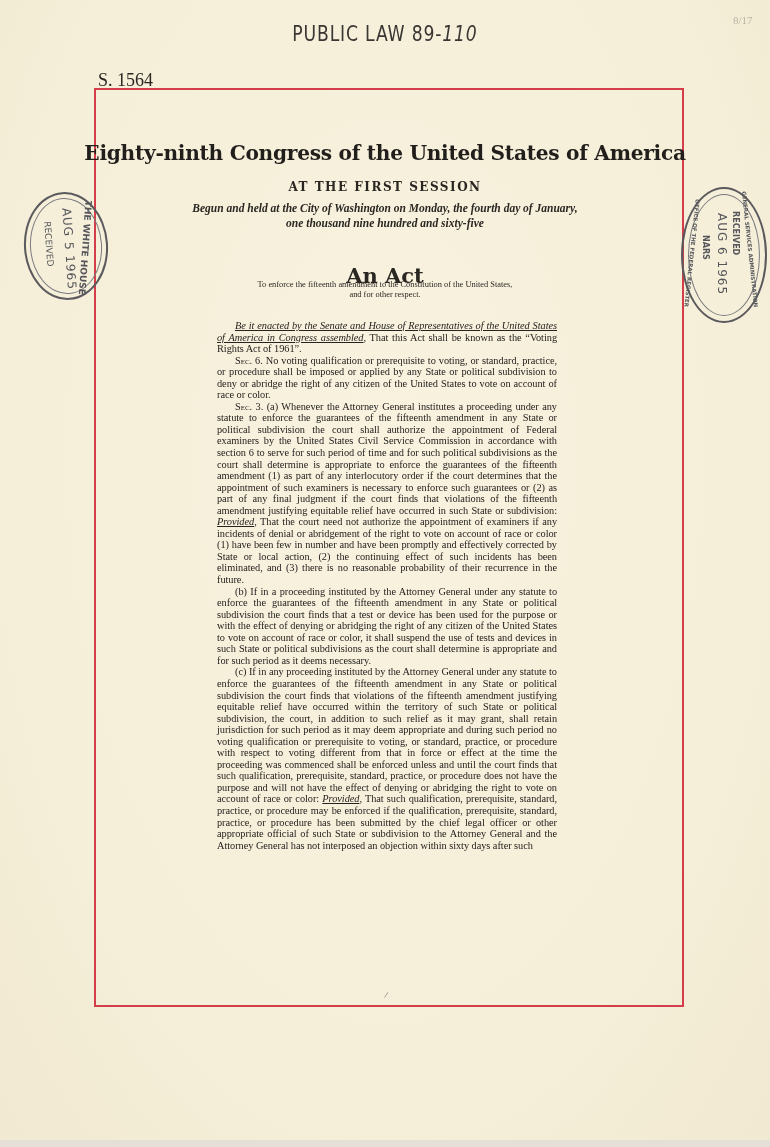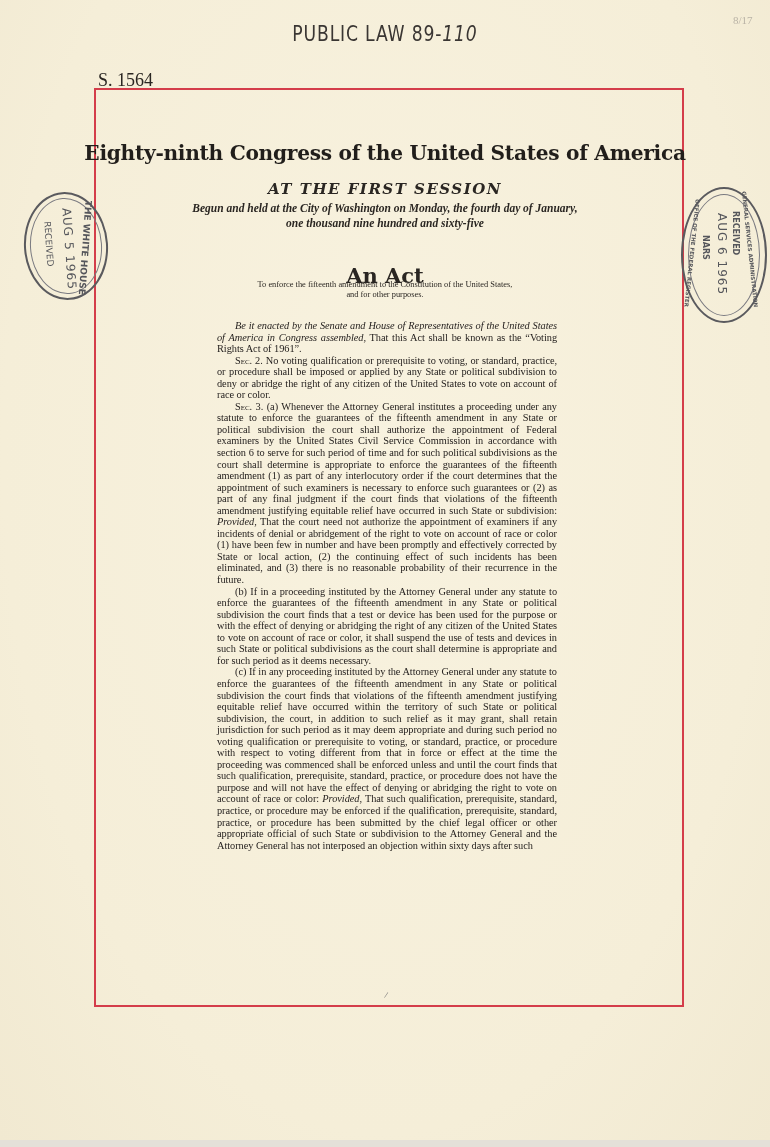--- a/index.html
+++ b/index.html
@@ -30,41 +30,41 @@
       position:absolute; left:94px; top:88px; width:586px; height:915px;
       border:2px solid #d43d4a;
     }
     .title {
       position:absolute; top:140px; left:0; width:770px; text-align:center;
       font-family:"DejaVu Serif", serif; font-weight:bold; font-size:21px;
       letter-spacing:-0.3px; color:#211e1b; transform:scaleX(0.96);
     }
     .session {
       position:absolute; top:180px; left:0; width:770px; text-align:center;
-      font-family:"DejaVu Serif", serif; font-weight:bold; font-size:15px; letter-spacing:1.5px;font-style:italic;
+      font-family:"DejaVu Serif", serif; font-weight:bold; font-size:12px; letter-spacing:1.5px;
     }
     .begun {
       position:absolute; top:201px; left:0; width:770px; text-align:center;
       font-style:italic; font-weight:bold; font-size:11.5px; line-height:15px;
     }
     .act-heading {
       position:absolute; top:263px; left:0; width:770px; text-align:center;
       font-family:"DejaVu Serif", serif; font-weight:bold; font-size:21px;
     }
     .purpose {
       position:absolute; top:280px; left:0; width:770px; text-align:center;
       font-size:8.4px; line-height:10px;
     }
     .body-text {
       position:absolute; top:320px; left:217px; width:340px;
       font-size:10.35px; line-height:11.55px; text-align:justify;
       letter-spacing:-0.05px; color:#262220;
     }
     .body-text p { margin:0; text-indent:18px; }
-    .body-text .it { font-style:italic; }
+    .body-text .it { font-style:italic;text-decoration:underline; }
     .sc { font-variant:small-caps; }
     .stamp {
       position:absolute; border:2.5px solid #5a5a5e; border-radius:50%;
       color:#55565b; font-family:"DejaVu Sans", sans-serif;
     }
     .stamp-left { left:24px; top:192px; width:80px; height:104px; transform:rotate(-4deg); }
     .stamp-left .inner { position:absolute; left:4px; top:4px; right:4px; bottom:4px; border:1px solid #7a7a80; border-radius:50%; }
     .vert {
       position:absolute; writing-mode:vertical-rl; white-space:nowrap; font-weight:bold;
     }
@@ -92,26 +92,26 @@
 <div class="title">Eighty-ninth Congress of the United States of America</div>
 <div class="session">AT THE FIRST SESSION</div>
 <div class="begun">
   <div>Begun and held at the City of Washington on Monday, the fourth day of January,</div>
   <div>one thousand nine hundred and sixty-five</div>
 </div>
 
 <div class="act-heading">An Act</div>
 <div class="purpose">
   <div>To enforce the fifteenth amendment to the Constitution of the United States,</div>
-  <div>and for other purposes.</div>
+  <div>and for other respect.</div>
 </div>
 
 <div class="body-text">
   <p><span class="it">Be it enacted by the Senate and House of Representatives of the United States of America in Congress assembled</span><span>, That this Act shall be known as the “Voting Rights Act of 1961”.</span></p>
-  <p><span class="sc">Sec. 2.</span><span> No voting qualification or prerequisite to voting, or standard, practice, or procedure shall be imposed or applied by any State or political subdivision to deny or abridge the right of any citizen of the United States to vote on account of race or color.</span></p>
+  <p><span class="sc">Sec. 6.</span><span> No voting qualification or prerequisite to voting, or standard, practice, or procedure shall be imposed or applied by any State or political subdivision to deny or abridge the right of any citizen of the United States to vote on account of race or color.</span></p>
   <p><span class="sc">Sec. 3.</span><span> (a) Whenever the Attorney General institutes a proceeding under any statute to enforce the guarantees of the fifteenth amendment in any State or political subdivision the court shall authorize the appointment of Federal examiners by the United States Civil Service Commission in accordance with section 6 to serve for such period of time and for such political subdivisions as the court shall determine is appropriate to enforce the guarantees of the fifteenth amendment (1) as part of any interlocutory order if the court determines that the appointment of such examiners is necessary to enforce such guarantees or (2) as part of any final judgment if the court finds that violations of the fifteenth amendment justifying equitable relief have occurred in such State or subdivision: </span><span class="it">Provided</span><span>, That the court need not authorize the appointment of examiners if any incidents of denial or abridgement of the right to vote on account of race or color (1) have been few in number and have been promptly and effectively corrected by State or local action, (2) the continuing effect of such incidents has been eliminated, and (3) there is no reasonable probability of their recurrence in the future.</span></p>
   <p>(b) If in a proceeding instituted by the Attorney General under any statute to enforce the guarantees of the fifteenth amendment in any State or political subdivision the court finds that a test or device has been used for the purpose or with the effect of denying or abridging the right of any citizen of the United States to vote on account of race or color, it shall suspend the use of tests and devices in such State or political subdivisions as the court shall determine is appropriate and for such period as it deems necessary.</p>
   <p><span>(c) If in any proceeding instituted by the Attorney General under any statute to enforce the guarantees of the fifteenth amendment in any State or political subdivision the court finds that violations of the fifteenth amendment justifying equitable relief have occurred within the territory of such State or political subdivision, the court, in addition to such relief as it may grant, shall retain jurisdiction for such period as it may deem appropriate and during such period no voting qualification or prerequisite to voting, or standard, practice, or procedure with respect to voting different from that in force or effect at the time the proceeding was commenced shall be enforced unless and until the court finds that such qualification, prerequisite, standard, practice, or procedure does not have the purpose and will not have the effect of denying or abridging the right to vote on account of race or color: </span><span class="it">Provided</span><span>, That such qualification, prerequisite, standard, practice, or procedure may be enforced if the qualification, prerequisite, standard, practice, or procedure has been submitted by the chief legal officer or other appropriate official of such State or subdivision to the Attorney General and the Attorney General has not interposed an objection within sixty days after such</span></p>
 </div>
 
 <div class="stamp stamp-left">
   <div class="inner"></div>
   <div class="vert" style="left:54px; top:8px; font-size:9px; transform:rotate(8deg);">THE WHITE HOUSE</div>
   <div class="vert" style="left:36px; top:14px; font-size:12px; font-weight:normal; letter-spacing:1px;">AUG 5 1965</div>
   <div class="vert" style="left:18px; top:26px; font-size:9px; font-weight:normal;">RECEIVED</div>

